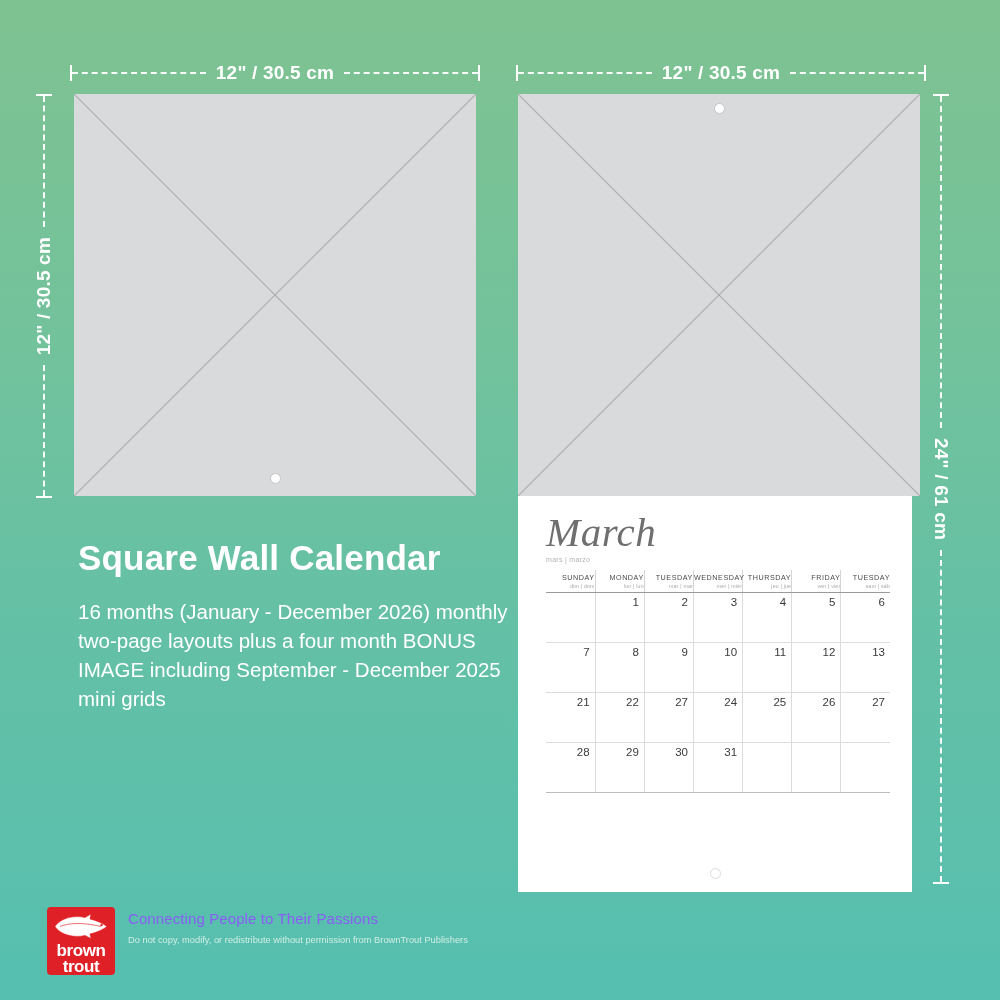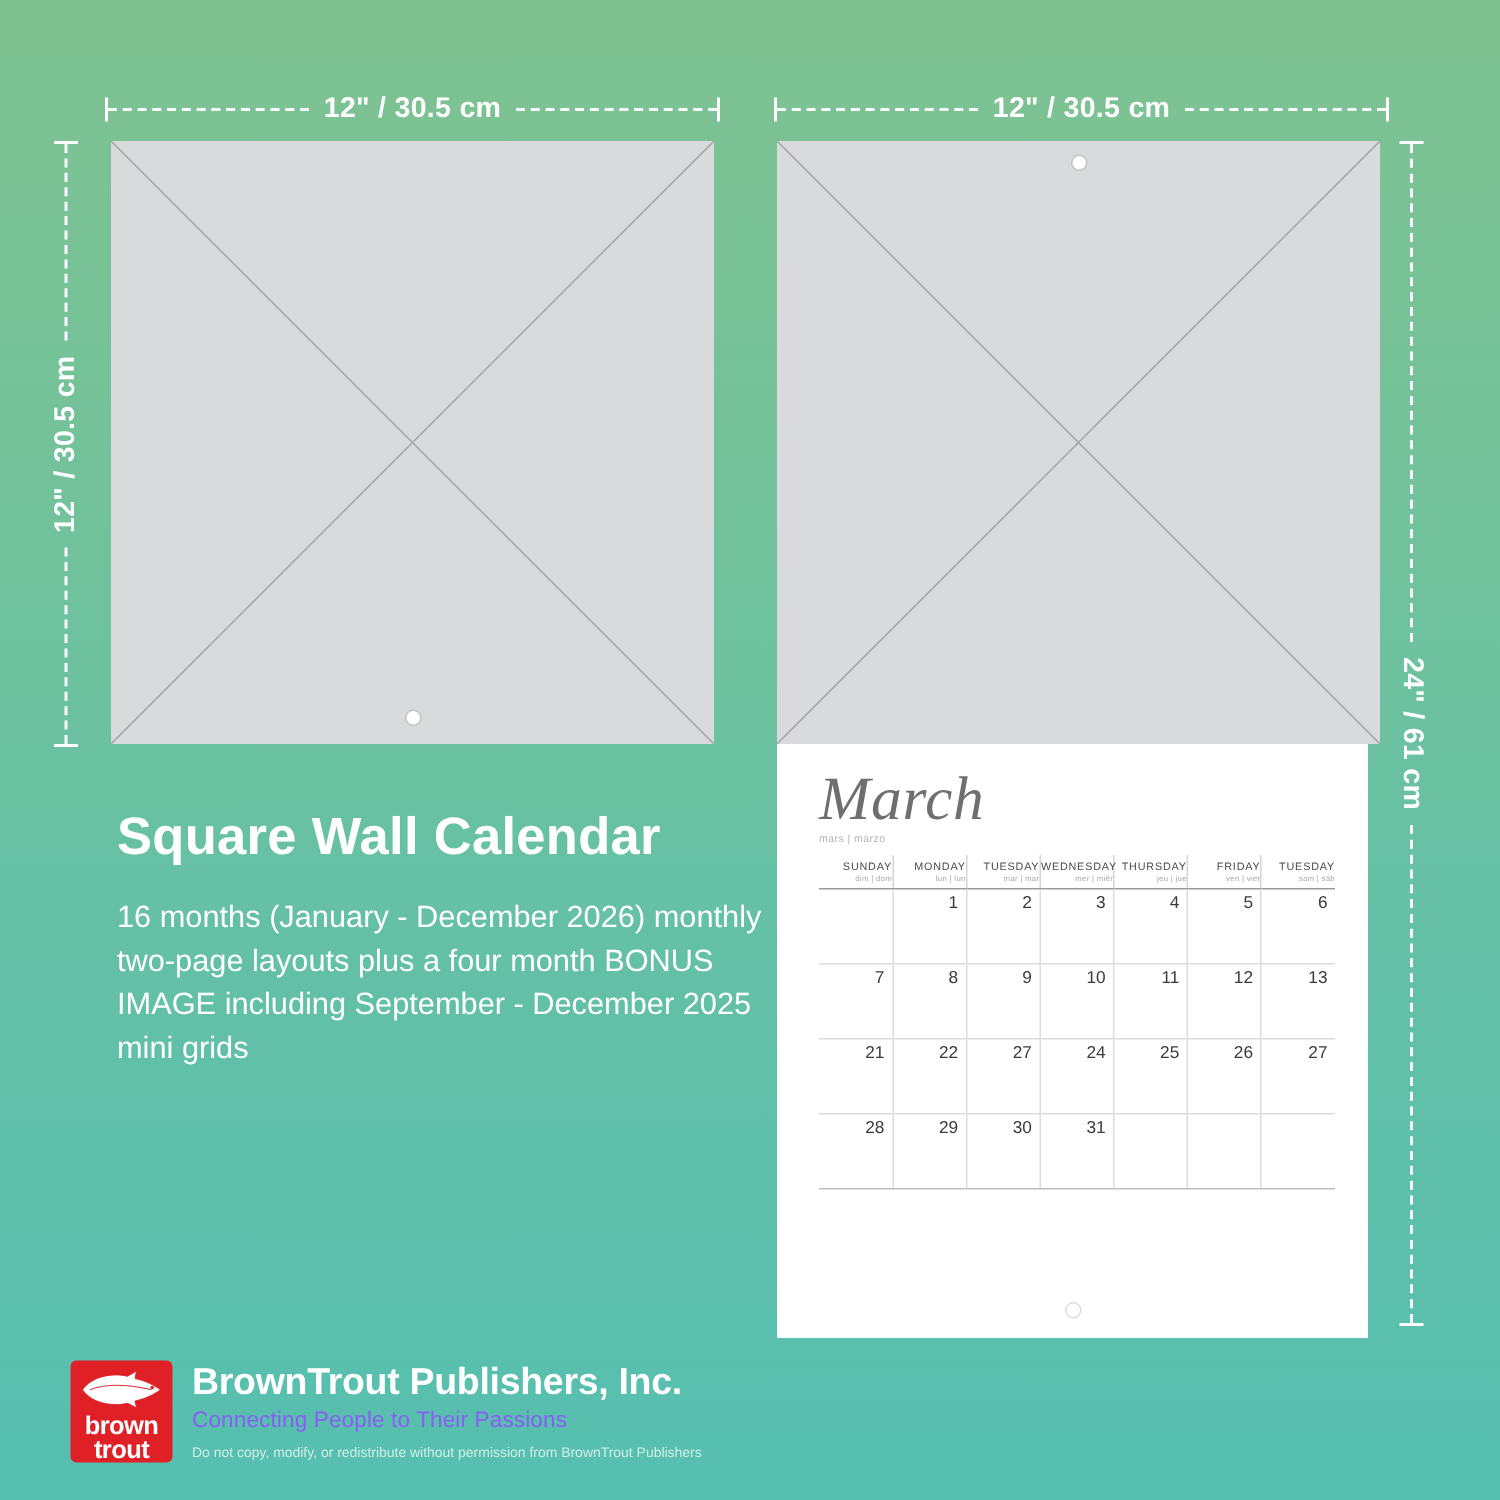--- a/index.html
+++ b/index.html
@@ -234,19 +234,18 @@
     <svg class="fish" viewBox="0 0 112 52">
       <path d="M4 27 C16 9, 44 4, 64 9 L76 2 L74 12 C88 15, 100 21, 108 27
                C100 33, 88 39, 74 42 L76 51 L64 45 C44 50, 16 45, 4 27 Z" fill="#ffffff" stroke="#e02027" stroke-width="1.2"></path>
       <path d="M14 27 C34 19, 62 19, 96 27" stroke="#e02027" stroke-width="1.3" fill="none"></path>
       <circle cx="97" cy="24" r="2.4" fill="#e02027"></circle>
     </svg>
     <div class="lw lw1">brown</div>
     <div class="lw lw2">trout</div>
   </div>
   <div class="foot-text">
-    <div class="brand">BrownTrout Publishers, Inc.</div>
     <div class="tagline">Connecting People to Their Passions</div>
     <div class="legal">
       <div>Do not copy, modify, or redistribute without permission from BrownTrout Publishers</div>
     </div>
   </div>
 </div>
 
 </body></html>

